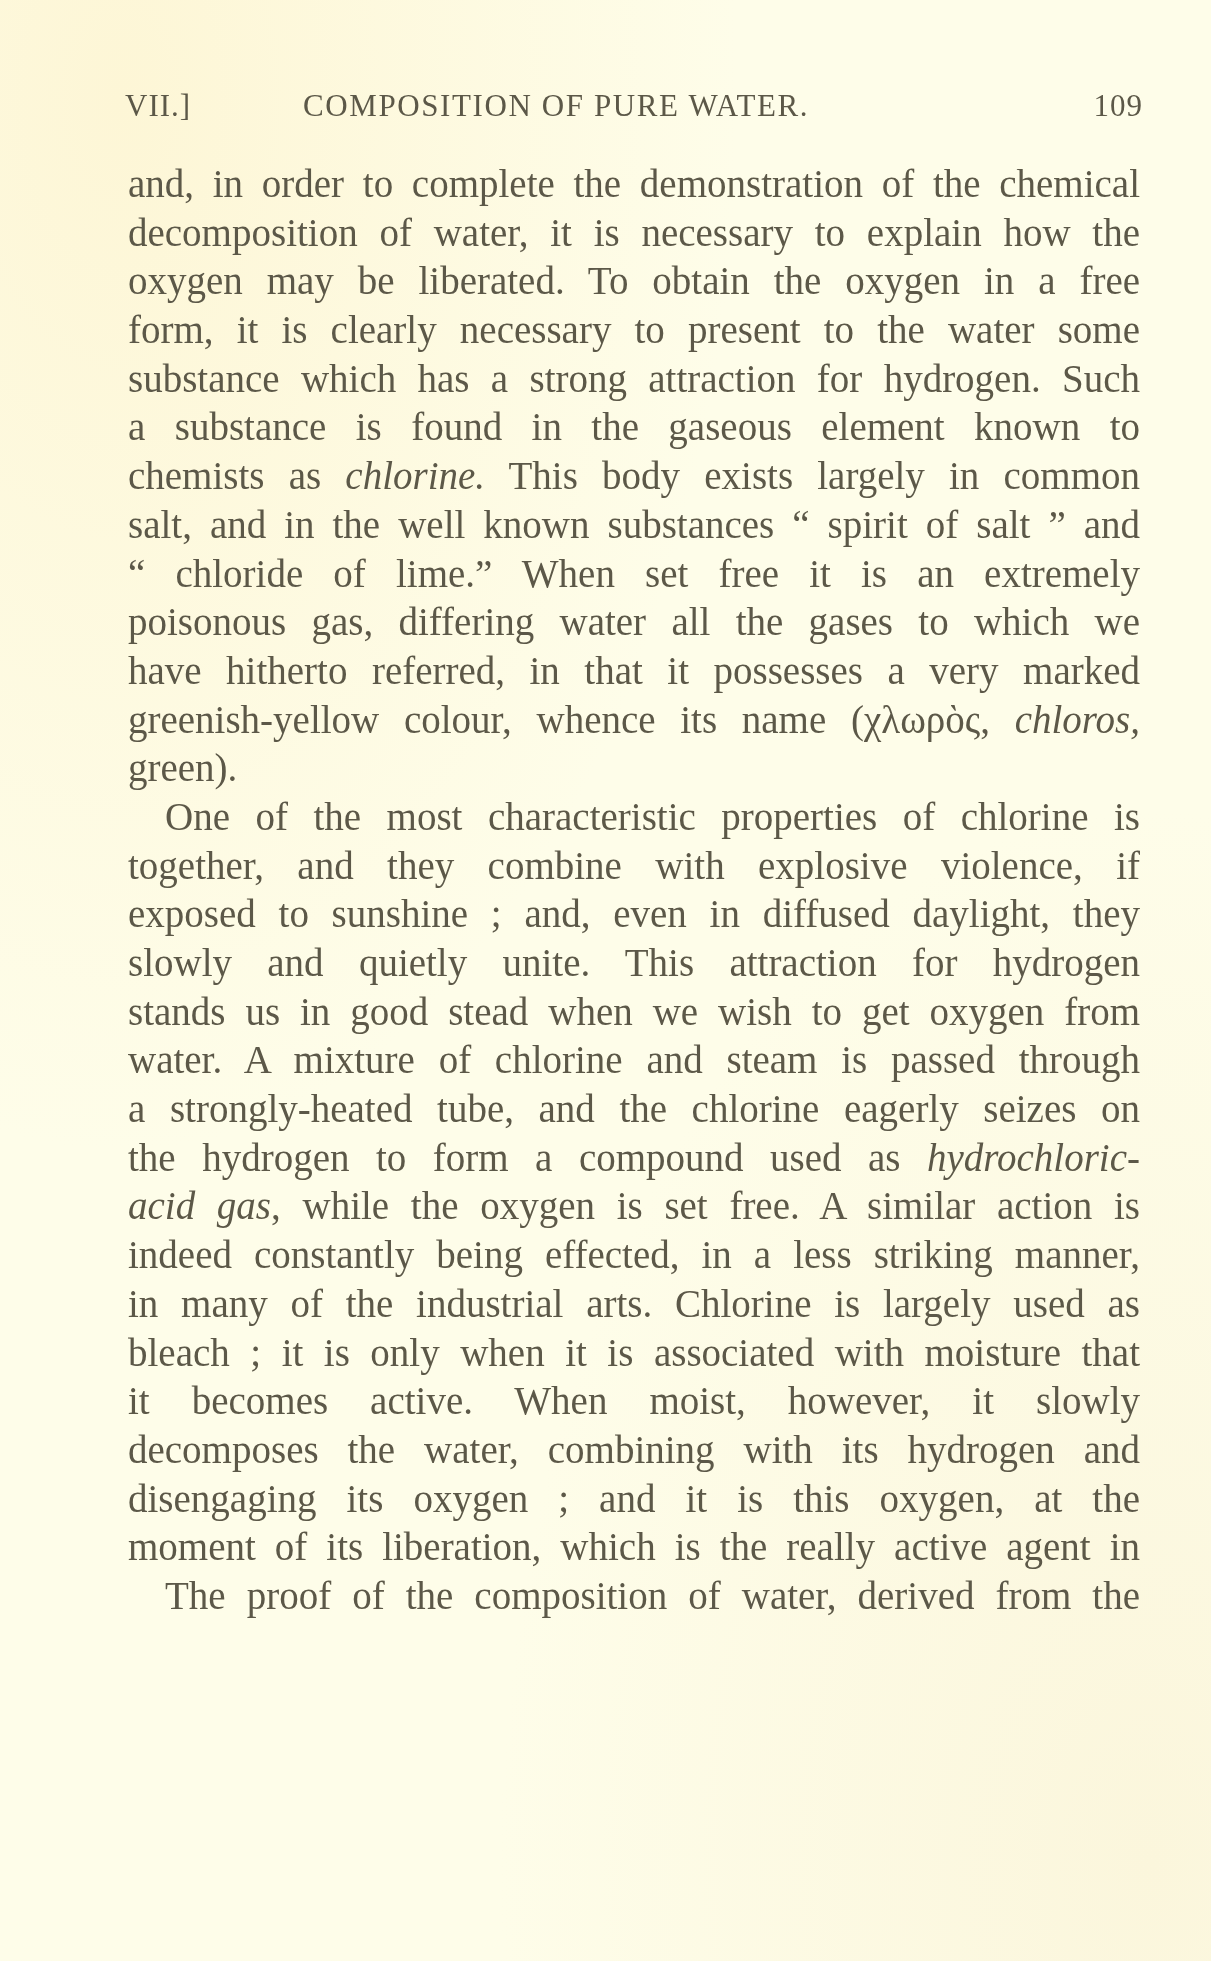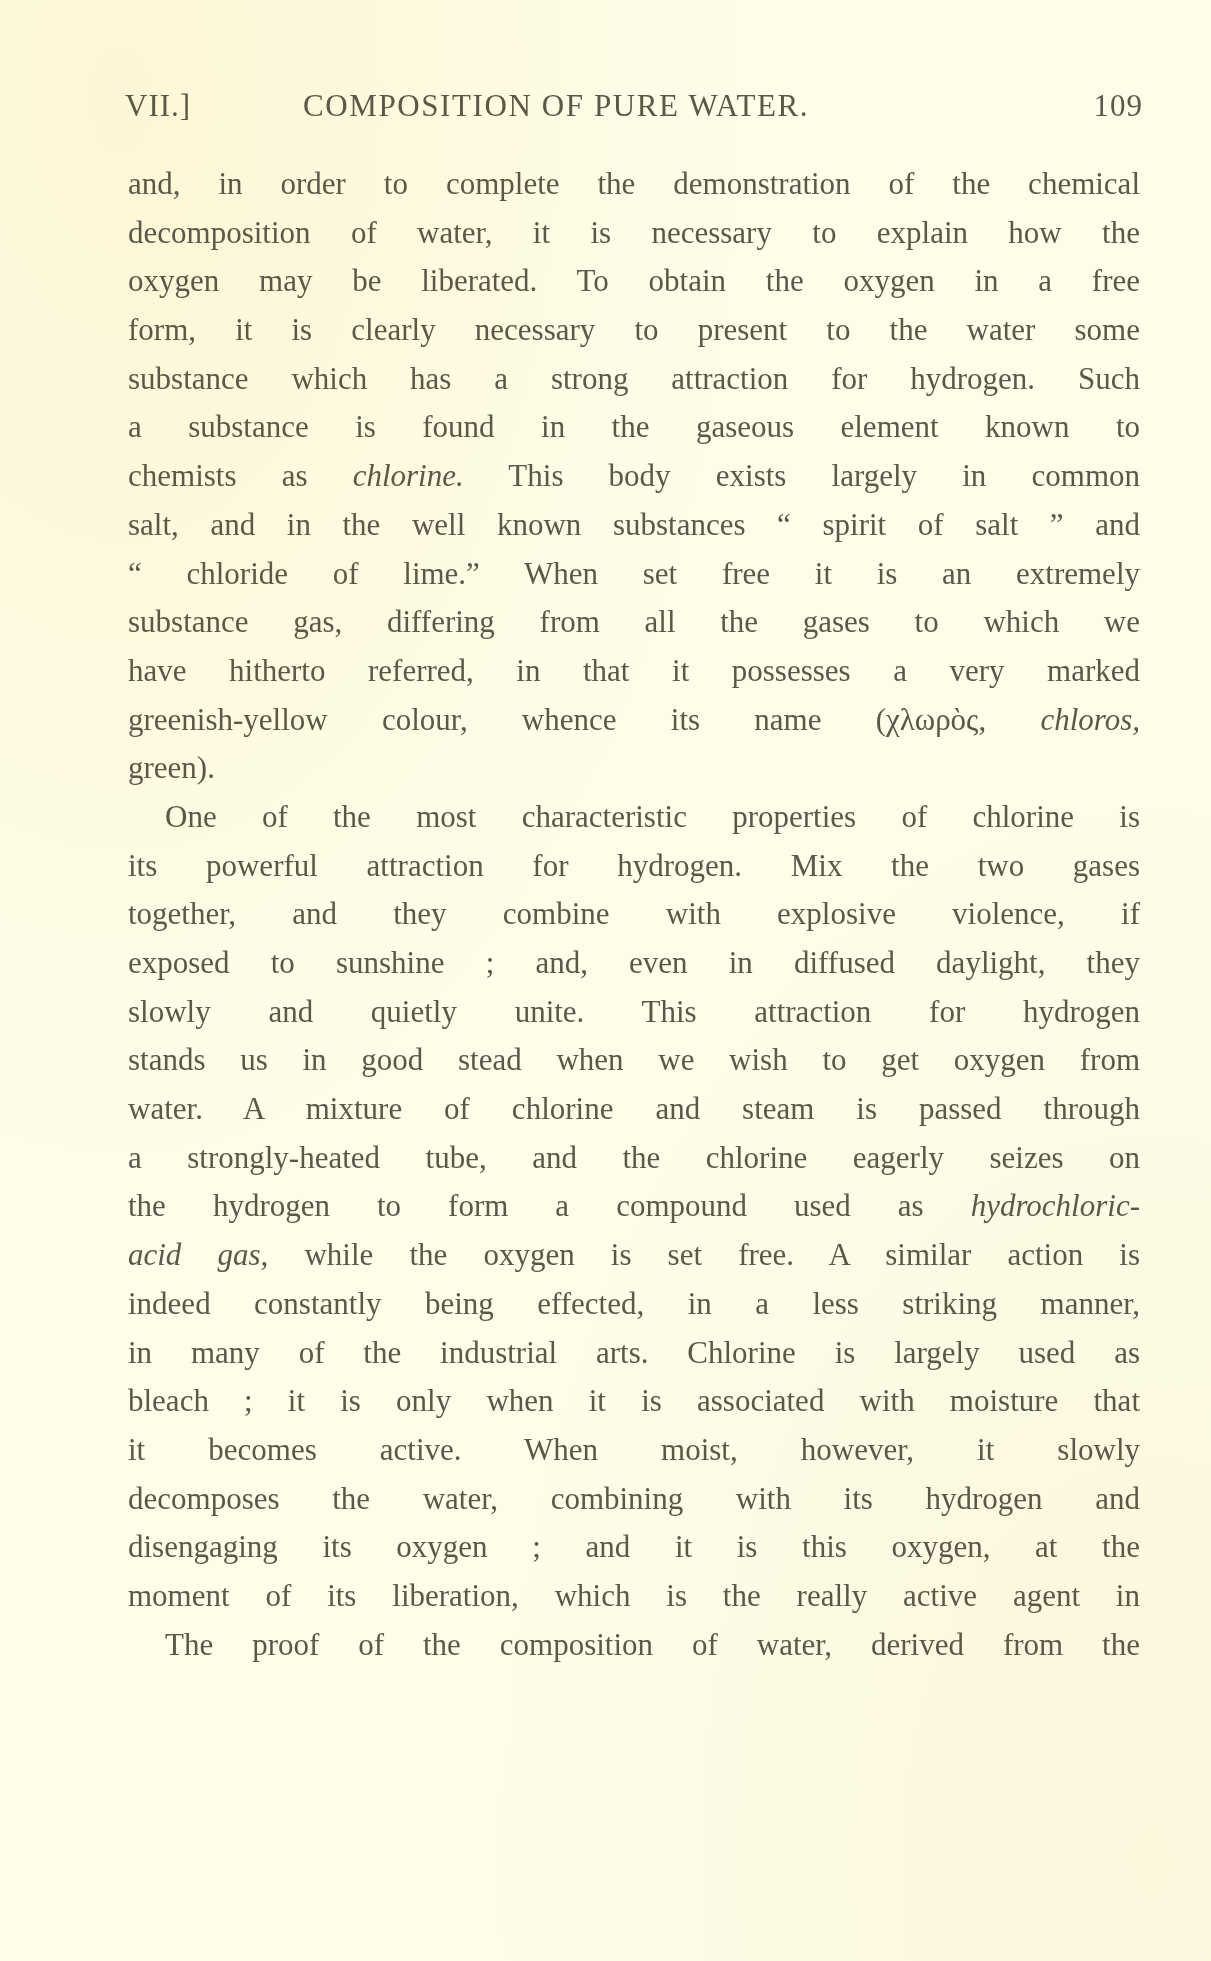--- a/index.html
+++ b/index.html
@@ -48,21 +48,21 @@
   .text-block {
     position: absolute;
     top: 160px;
     left: 128px;
     width: 1012px;
   }
   .line {
     height: 48.7px;
     line-height: 48.7px;
     font-family: "Liberation Serif", "DejaVu Serif", serif;
-    font-size: 31px;
+    font-size: 39px;
     text-align: justify;
     text-align-last: justify;
     white-space: nowrap;
     overflow: visible;
   }
   .line.last {
     text-align-last: left;
   }
   .line.indent {
     padding-left: 37px;
@@ -83,26 +83,25 @@
 <div class="text-block" id="text-block">
     <div class="line"><span>and, in order to complete the demonstration of the chemical</span></div>
     <div class="line"><span>decomposition of water, it is necessary to explain how the</span></div>
     <div class="line"><span>oxygen may be liberated.  To obtain the oxygen in a free</span></div>
     <div class="line"><span>form, it is clearly necessary to present to the water some</span></div>
     <div class="line"><span>substance which has a strong attraction for hydrogen.  Such</span></div>
     <div class="line"><span>a substance is found in the gaseous element known to</span></div>
     <div class="line"><span>chemists as </span><span class="it">chlorine.</span><span>  This body exists largely in common</span></div>
     <div class="line"><span>salt, and in the well known substances “ spirit of salt ” and</span></div>
     <div class="line"><span>“ chloride of lime.”  When set free it is an extremely</span></div>
-    <div class="line"><span>substance gas, differing from all the gases to which we</span></div>
+    <div class="line"><span>poisonous gas, differing water all the gases to which we</span></div>
     <div class="line"><span>have hitherto referred, in that it possesses a very marked</span></div>
     <div class="line"><span>greenish-yellow colour, whence its name (χλωρὸς, </span><span class="it">chloros,</span></div>
     <div class="line last"><span>green).</span></div>
     <div class="line indent"><span>One of the most characteristic properties of chlorine is</span></div>
-    <div class="line"><span>its powerful attraction for hydrogen.  Mix the two gases</span></div>
     <div class="line"><span>together, and they combine with explosive violence, if</span></div>
     <div class="line"><span>exposed to sunshine ; and, even in diffused daylight, they</span></div>
     <div class="line"><span>slowly and quietly unite.  This attraction for hydrogen</span></div>
     <div class="line"><span>stands us in good stead when we wish to get oxygen from</span></div>
     <div class="line"><span>water.  A mixture of chlorine and steam is passed through</span></div>
     <div class="line"><span>a strongly-heated tube, and the chlorine eagerly seizes on</span></div>
     <div class="line"><span>the hydrogen to form a compound used as </span><span class="it">hydrochloric-</span></div>
     <div class="line"><span class="it">acid gas</span><span>, while the oxygen is set free.  A similar action is</span></div>
     <div class="line"><span>indeed constantly being effected, in a less striking manner,</span></div>
     <div class="line"><span>in many of the industrial arts.  Chlorine is largely used as</span></div>

